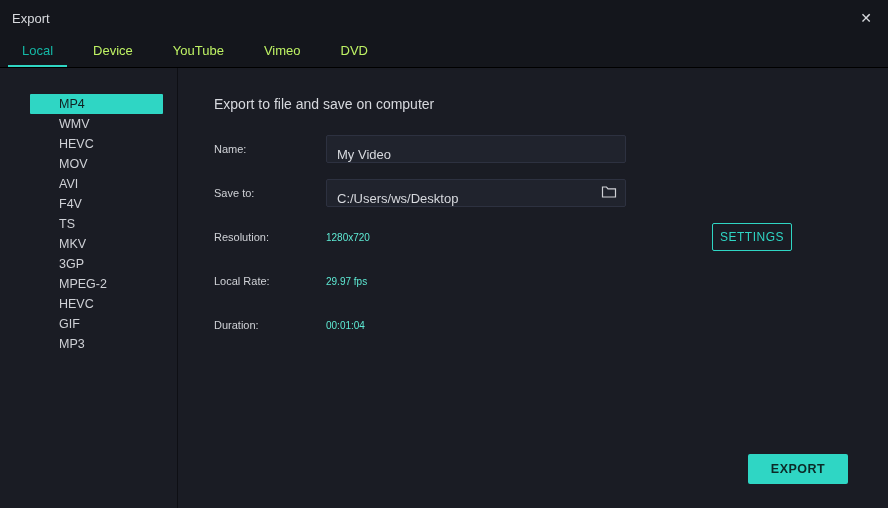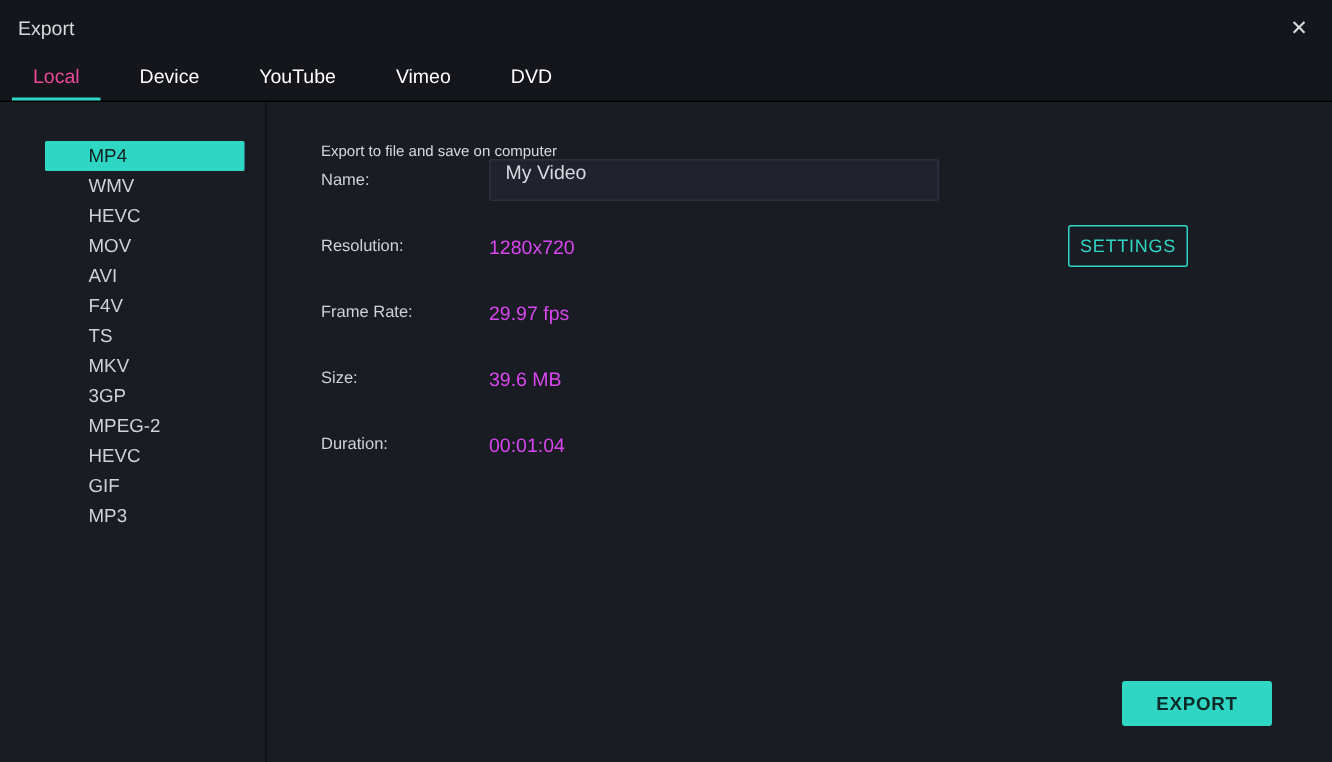--- a/index.html
+++ b/index.html
@@ -31,28 +31,28 @@
     background: #14161c;
     display: flex;
     align-items: stretch;
     padding-left: 8px;
     border-bottom: 1px solid #000;
   }
   .tab {
     display: flex;
     align-items: center;
     padding: 0 14px;
-    color: #ffffff;
+    color: #bef264;
     font-size: 13px;
     cursor: pointer;
     border-bottom: 2px solid transparent;
     margin-right: 12px;
   }
   .tab.active {
-    color: #ec4899;
+    color: #14b8a6;
     border-bottom-color: #2fd6c4;
   }
   .body {
     display: flex;
     height: calc(508px - 36px - 32px);
   }
   .sidebar {
     width: 178px;
     border-right: 1px solid #0e0f14;
     padding-top: 26px;
@@ -77,48 +77,49 @@
     background: #2fd6c4;
     color: #102020;
   }
   .main {
     flex: 1;
     position: relative;
     padding: 28px 36px 0 36px;
   }
   .heading {
     color: #d7d9de;
-    font-size: 10px;
+    font-size: 14px;
+    margin-bottom: 24px;
   }
   .row {
     display: flex;
     align-items: center;
     margin-bottom: 18px;
     height: 26px;
   }
   .row .label {
     width: 112px;
     color: #cfd1d6;
     font-size: 11px;
   }
   .row .value {
-    color: #d946ef;
-    font-size: 13px;
+    color: #5eead4;
+    font-size: 10px;
   }
   .textbox {
     width: 300px;
     height: 28px;
     background: #20232d;
     border: 1px solid #2d3140;
     border-radius: 2px;
     color: #d7d9de;
     padding: 0 10px;
     font-size: 13px;
     display: flex;
-    align-items: flex-start;
+    align-items: flex-end;
     position: relative;
   }
   .folder-icon {
     position: absolute;
     right: 8px;
     top: 50%;
     transform: translateY(-50%);
     color: #cfd1d6;
     cursor: pointer;
   }
@@ -194,36 +195,43 @@
   <div class="main">
     <div class="heading">Export to file and save on computer</div>
 
     <div class="row">
       <span class="label">Name:</span>
       <div class="textbox">
         <span>My Video</span>
       </div>
     </div>
 
+    <div class="row">
+      <span class="label">Save to:</span>
+      <div class="textbox">
+        <span>C:/Users/ws/Desktop</span>
+        <span class="folder-icon">
+          <svg width="16" height="14" viewBox="0 0 16 14" fill="none" stroke="#cfd1d6" stroke-width="1.2">
+            <path d="M1.5 2.5 h4 l1.5 1.8 h7.5 v8.2 h-13 z"></path>
+          </svg>
+        </span>
+      </div>
+    </div>
 
     <div class="row">
       <span class="label">Resolution:</span>
       <span class="value">1280x720</span>
       <div class="settings-btn">SETTINGS</div>
     </div>
 
     <div class="row">
-      <span class="label">Frame Rate:</span>
+      <span class="label">Local Rate:</span>
       <span class="value">29.97 fps</span>
     </div>
 
-    <div class="row">
-      <span class="label">Size:</span>
-      <span class="value">39.6 MB</span>
-    </div>
 
     <div class="row">
       <span class="label">Duration:</span>
       <span class="value">00:01:04</span>
     </div>
 
     <div class="export-btn">EXPORT</div>
   </div>
 </div>
 

